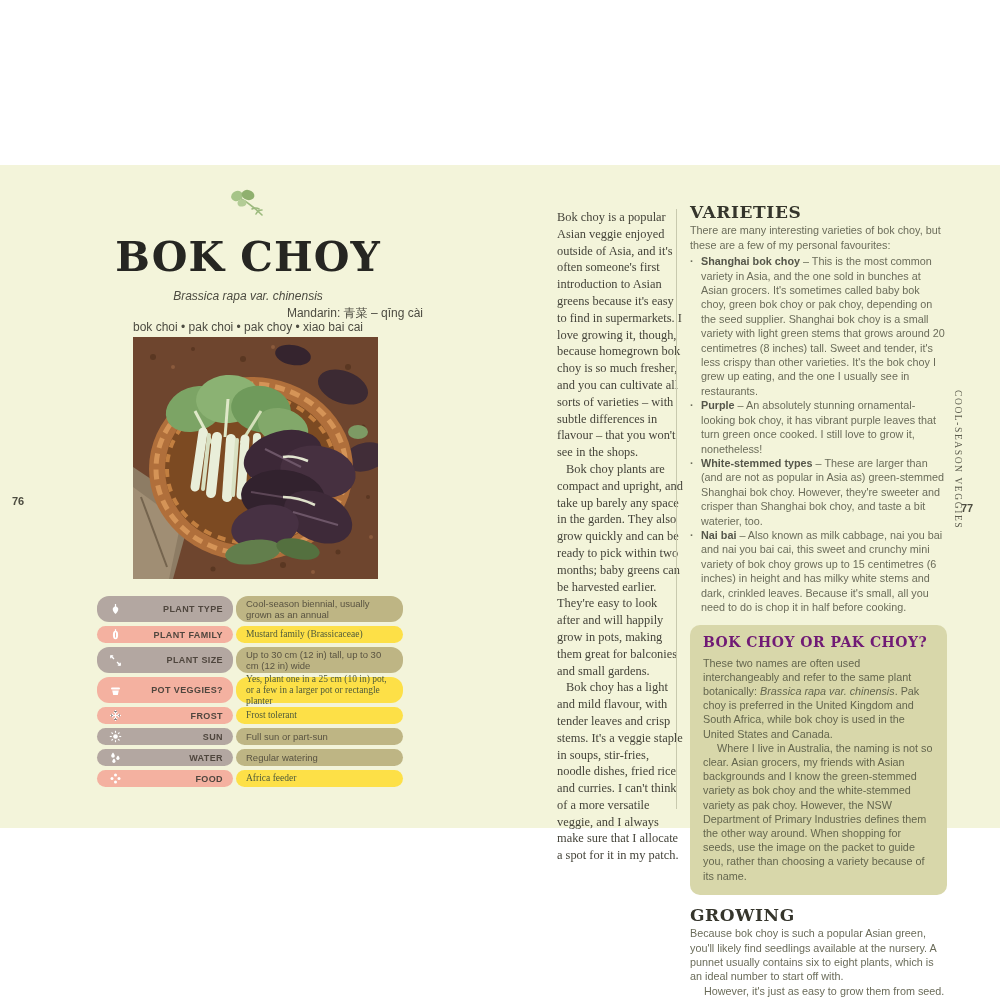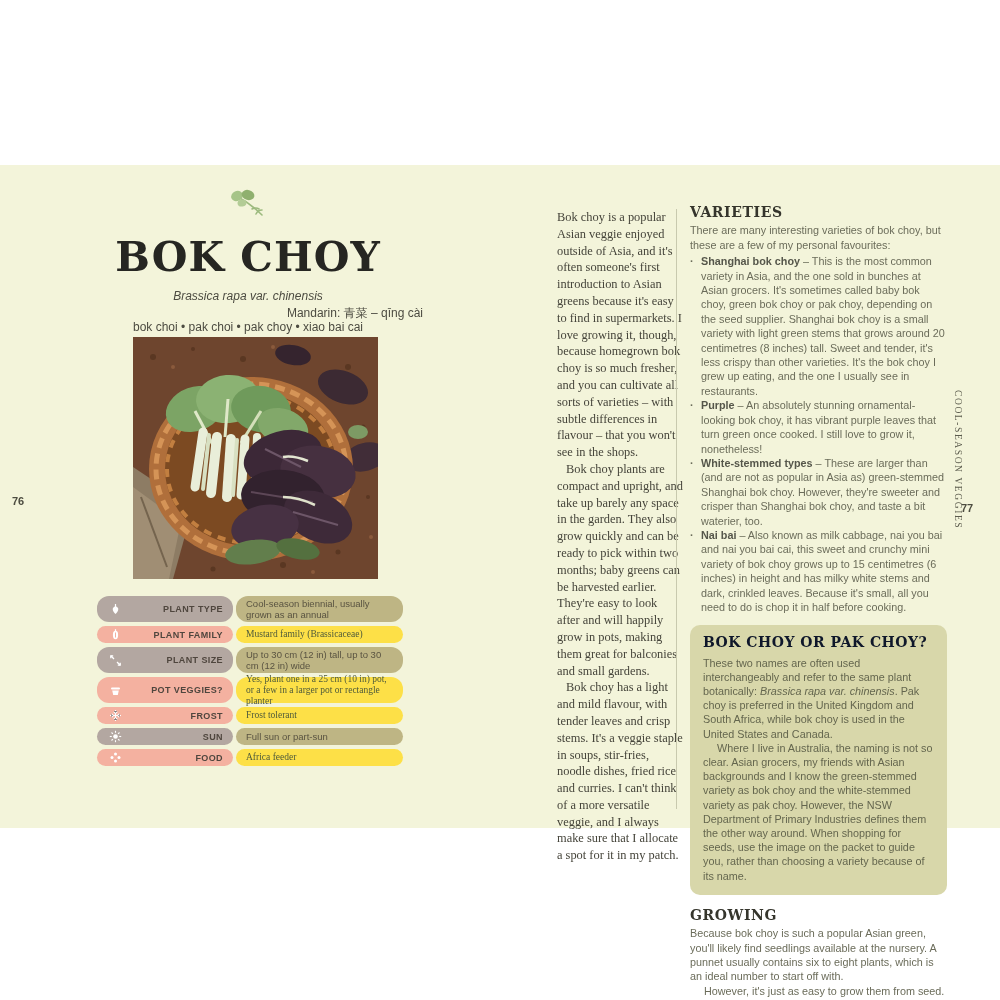--- a/index.html
+++ b/index.html
@@ -44,31 +44,31 @@
             color:#45443a;}
   .introcol p{margin:0;}
   .introcol p + p{text-indent:9px;}
 
   .vdivider{left:676px;top:44px;width:1px;height:600px;background:#c8c9ae;}
 
   
   .rightcol{left:690px;top:40px;width:257px;color:#6b6c5a;
             font-size:10.8px;line-height:14.4px;}
   .h-serif{font-family:"DejaVu Serif","Liberation Serif",serif;font-weight:700;
-           font-size:14px;letter-spacing:.6px;color:#35352c;margin:0 0 4px 0;}
+           font-size:17px;letter-spacing:.6px;color:#35352c;margin:0 0 4px 0;}
   .rightcol p{margin:0;}
   .varlist{margin:2px 0 0 0;padding:0;list-style:none;}
   .varlist li{position:relative;padding-left:11px;margin:0;}
   .varlist li::before{content:"·";position:absolute;left:0;top:0;color:#6b6c5a;font-weight:700;}
   .varlist b{color:#55564a;}
 
   .callout{background:#d8d7aa;border-radius:10px;padding:10px 13px 12px 13px;
            margin:11px 0 13px 0;color:#64664e;font-size:10.8px;line-height:14.2px;}
   .callout .ch{font-family:"DejaVu Serif","Liberation Serif",serif;font-weight:700;
-               font-size:14px;letter-spacing:.5px;color:#0f172a;margin:0 0 6px 0;}
+               font-size:14px;letter-spacing:.5px;color:#701a75;margin:0 0 6px 0;}
   .callout p{margin:0;}
   .callout p + p{text-indent:14px;}
   .growing p + p{text-indent:14px;}
   .em-i{font-style:italic;}
 
   
   .folio{font-size:11px;font-weight:700;color:#4c4c40;}
   .folio-left{left:12px;top:330px;}
   .folio-right{left:961px;top:337px;}
   .sidelabel{left:953px;top:225px;height:100px;
@@ -253,20 +253,33 @@
               <path d="M2.5 2.5l1.4 1.4"></path>
               <path d="M9.1 9.1l1.4 1.4"></path>
               <path d="M10.5 2.5 9.1 3.9"></path>
               <path d="M3.9 9.1 2.5 10.5"></path>
             </g>
           </svg>
         <span class="lt">SUN</span>
       </div>
       <div class="valuepill">Full sun or part-sun</div>
     </div>
+    <div class="trow odd h1line">
+      <div class="labelpill">
+        <svg class="ic" viewBox="0 0 13 13">
+            <g fill="#fff">
+              <path d="M4 1.5 C5.2 3 5.8 4 5.8 5 a1.8 1.8 0 1 1 -3.6 0 C2.2 4 2.8 3 4 1.5Z"></path>
+              <path d="M9 4.5 C10 5.7 10.5 6.5 10.5 7.3 a1.6 1.6 0 1 1 -3.2 0 C7.3 6.5 7.9 5.7 9 4.5Z"></path>
+              <path d="M5 7.5 C6 8.7 6.5 9.5 6.5 10.3 a1.6 1.6 0 1 1 -3.2 0 C3.3 9.5 3.9 8.7 5 7.5Z"></path>
+            </g>
+          </svg>
+        <span class="lt">WATER</span>
+      </div>
+      <div class="valuepill">Regular watering</div>
+    </div>
     <div class="trow even h1line">
       <div class="labelpill">
         <svg class="ic" viewBox="0 0 13 13">
             <g fill="#fff">
               <circle cx="6.5" cy="3" r="1.5"></circle>
               <circle cx="3" cy="6.5" r="1.5"></circle>
               <circle cx="10" cy="6.5" r="1.5"></circle>
               <circle cx="6.5" cy="10" r="1.5"></circle>
             </g>
           </svg>

